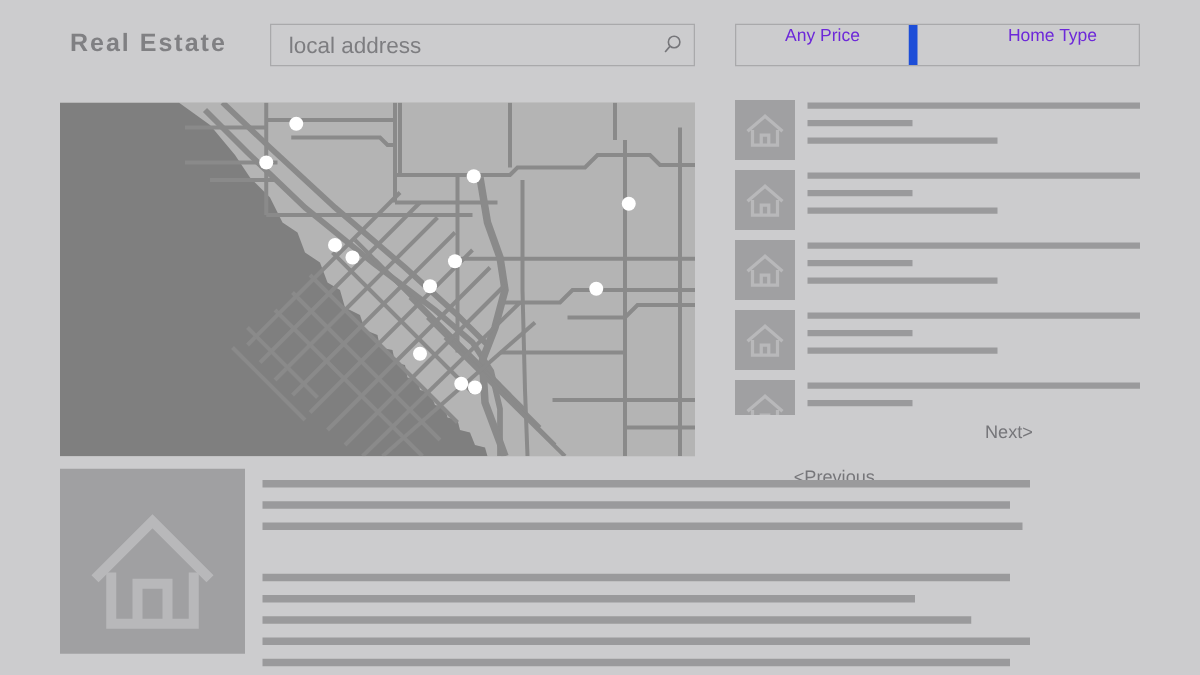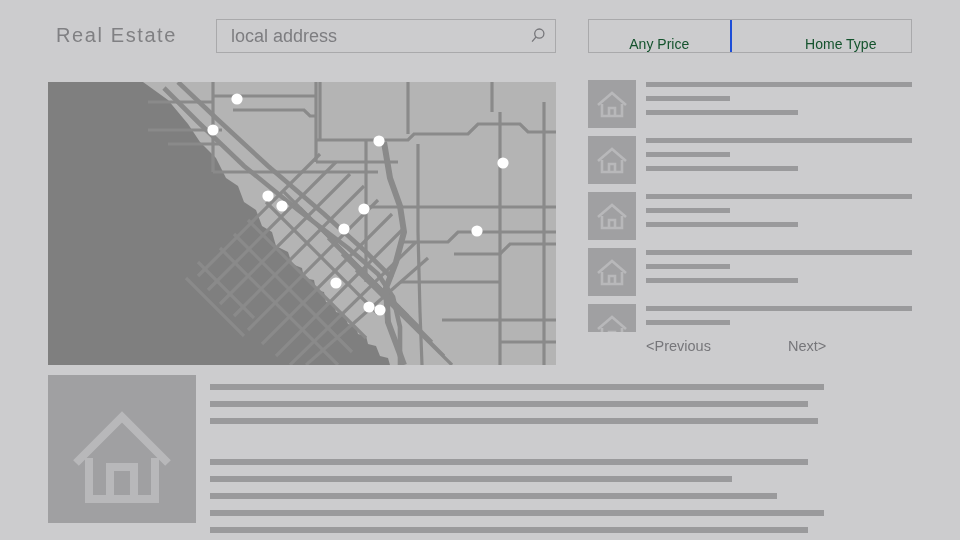--- a/index.html
+++ b/index.html
@@ -20,21 +20,21 @@
     position: absolute;
     left: 0; top: 0;
     width: 960px; height: 72px;
   }
   #app-title {
     position: absolute;
     left: 56px; top: 24px;
     font-size: 20px;
     letter-spacing: 1.6px;
     color: #808083;
-    font-weight: 400;
+    font-weight: 700;
     white-space: nowrap;
   }
   #search-box {
     position: absolute;
     left: 216px; top: 19px;
     width: 340px; height: 34px;
     border: 1px solid #a9a9ab;
     background: transparent;
     box-sizing: border-box;
   }
@@ -62,28 +62,28 @@
     position: absolute;
     left: 588px; top: 19px;
     width: 324px; height: 34px;
     border: 1px solid #a9a9ab;
     box-sizing: border-box;
     display: flex;
   }
   .filter-btn {
     flex: 1 1 0;
     display: flex;
-    align-items: flex-end;
+    align-items: flex-start;
     justify-content: center;
     font-size: 14px;
-    color: #14532d;
+    color: #6d28d9;
     cursor: pointer;
     user-select: none;
   }
-  .filter-btn + .filter-btn { border-left: 2px solid #1d4ed8; padding-left: 39px; }
+  .filter-btn + .filter-btn { border-left: 7px solid #1d4ed8; padding-left: 39px; }
 
   
   #map-panel {
     position: absolute;
     left: 48px; top: 82px;
     width: 508px; height: 283px;
     overflow: hidden;
     background: #b4b4b4;
   }
   #map-svg { display: block; width: 508px; height: 283px; }
@@ -126,21 +126,21 @@
     width: 324px; height: 24px;
   }
   .page-link {
     position: absolute;
     top: 0;
     font-size: 14.5px;
     color: #76767a;
     cursor: pointer;
     white-space: nowrap;
   }
-  #prev-link { left: 58px; }
+  #prev-link { left: 47px; margin-top: 36px; }
   #next-link { left: 200px; }
 
   
   #detail-panel {
     position: absolute;
     left: 48px; top: 375px;
     width: 864px; height: 148px;
   }
   #detail-thumb {
     position: absolute;

